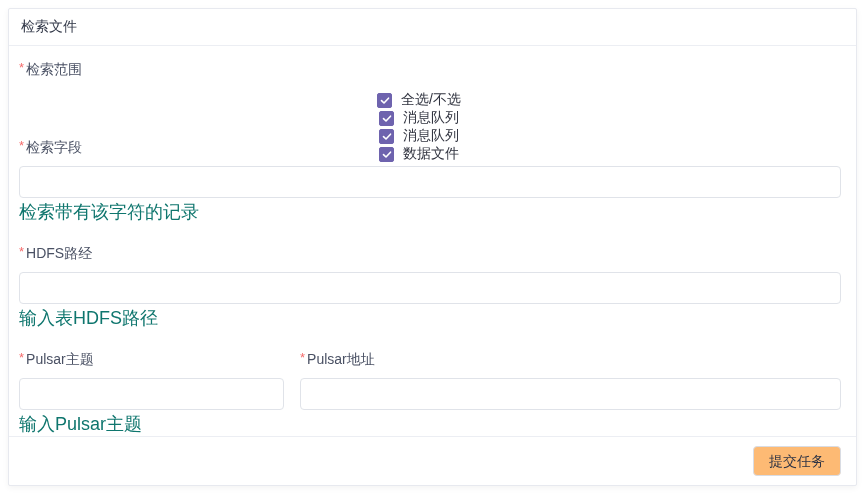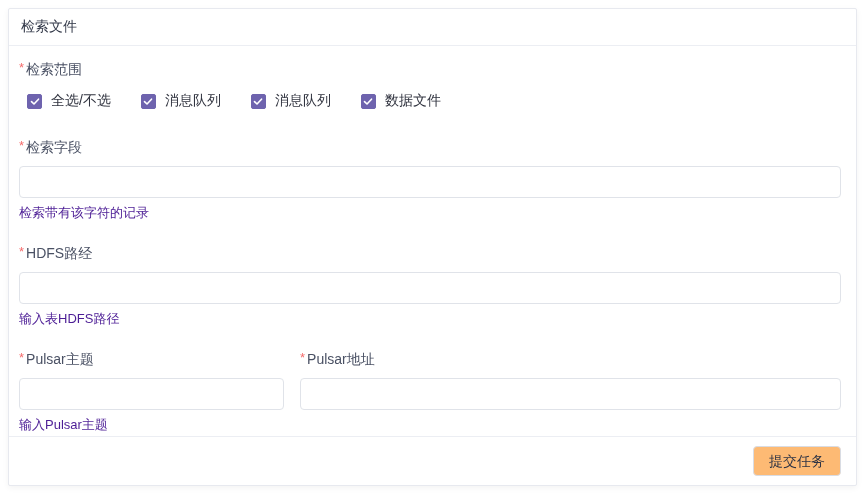--- a/index.html
+++ b/index.html
@@ -43,20 +43,21 @@
     margin-right: 2px;
     line-height: 18px;
   }
   .scope-section { margin-bottom: 26px; }
   .scope-section .field-label-row { margin-bottom: 12px; }
   .checkbox-row {
     display: flex;
     align-items: center;
     padding-left: 8px;
     height: 20px;
+    flex-direction: column;
   }
   .checkbox-item {
     display: flex;
     align-items: center;
     margin-right: 30px;
     cursor: pointer;
   }
   .checkbox-box {
     width: 15px; height: 15px;
     background: #6e63ae;
@@ -82,22 +83,22 @@
     border: 1px solid #e0e3e9;
     border-radius: 4px;
     background: #fff;
     padding: 0 10px;
     font-size: 14px;
     color: #303340;
     outline: none;
   }
   .help-text {
     margin-top: 6px;
-    font-size: 13px;
-    color: #4c1d95;
+    font-size: 18px;
+    color: #0f766e;
     line-height: 17px;
   }
   .pulsar-row {
     display: flex;
     gap: 16px;
     margin-bottom: 0;
   }
   .pulsar-col-topic { width: 265px; flex: 0 0 auto; }
   .pulsar-col-address { flex: 1 1 auto; }
   .card-footer {

